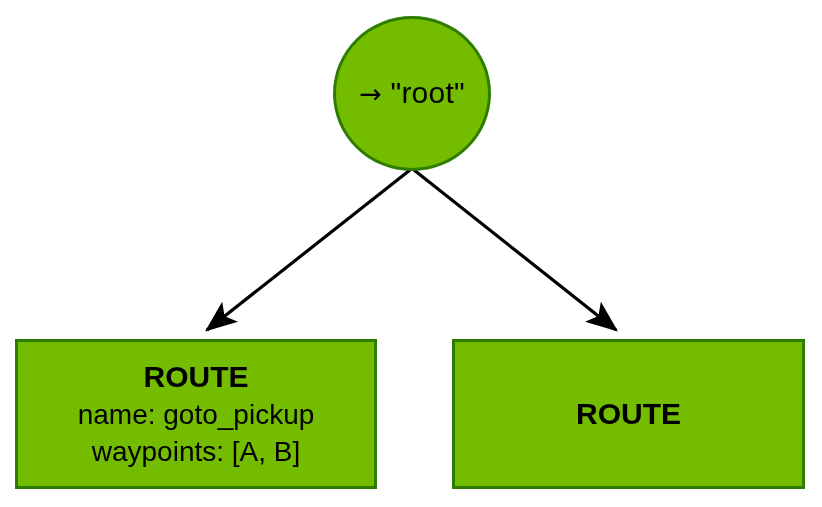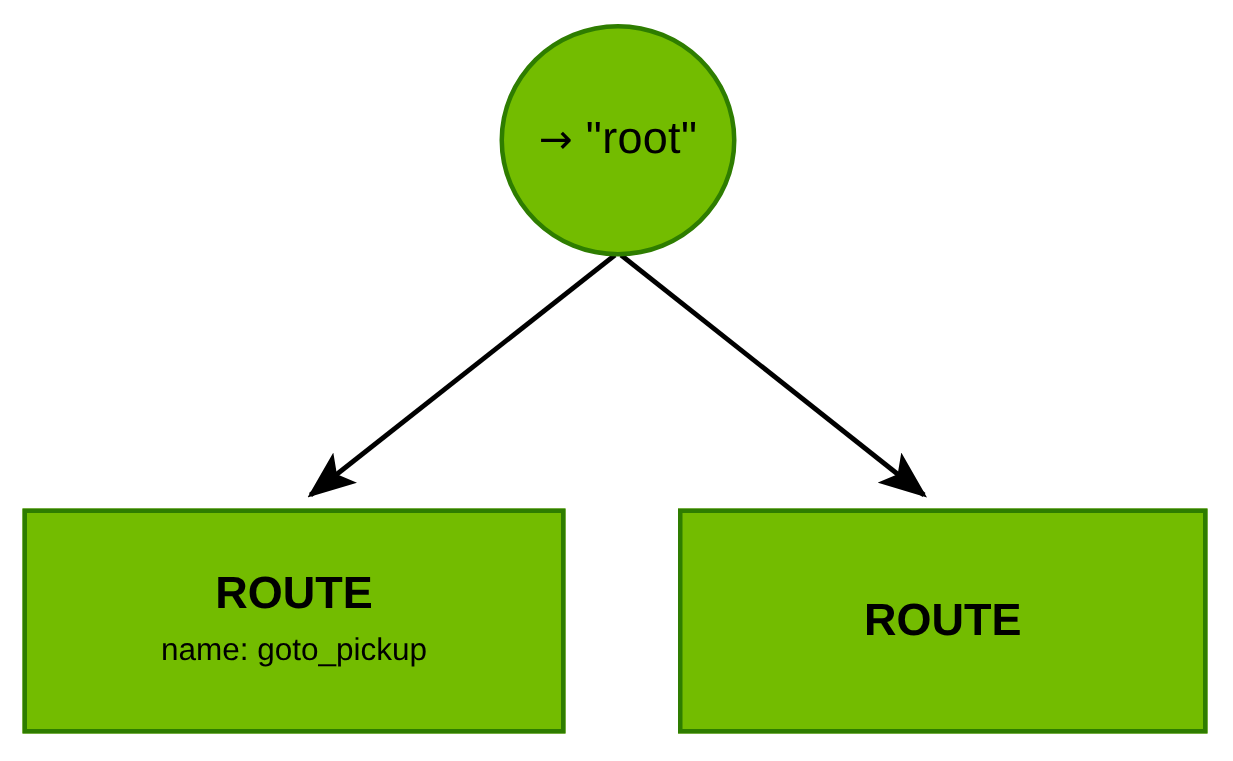--- a/index.html
+++ b/index.html
@@ -71,21 +71,21 @@
     height: 150px;
   }
   .node-title {
     font-size: 30px;
     line-height: 38px;
     font-weight: bold;
     white-space: nowrap;
     text-align: right;
   }
   .node-field {
-    font-size: 21px;
+    font-size: 28px;
     line-height: 37px;
     font-weight: normal;
     white-space: nowrap;
   }
 </style>
 </head>
 <body>
 
 <div id="diagram-canvas">
 
@@ -99,19 +99,20 @@
     <line x1="414" y1="170" x2="616" y2="330" stroke="#000000" stroke-width="3.2" marker-end="url(#arrowhead)"></line>
   </svg>
 
   <div class="node" id="node-root">
     <div class="root-label"><span class="root-arrow-glyph">→</span> <span>"root"</span></div>
   </div>
 
   <div class="node" id="node-route-left">
     <div class="node-title">ROUTE</div>
     <div class="node-field">name: goto_pickup</div>
+    <div class="node-field">waypoints: [A, B]</div>
   </div>
 
   <div class="node" id="node-route-right">
     <div class="node-title">ROUTE</div>
   </div>
 
 </div>
 
 </body></html>

